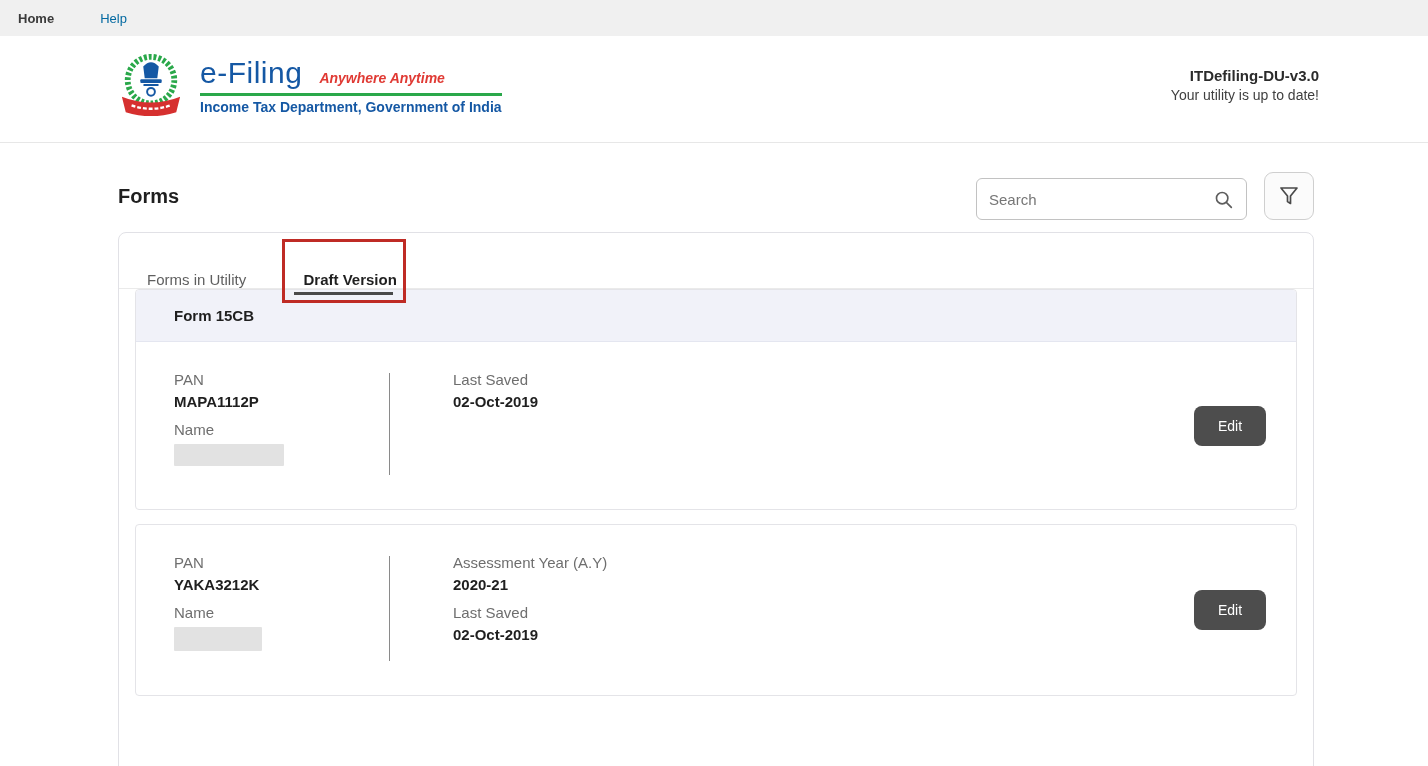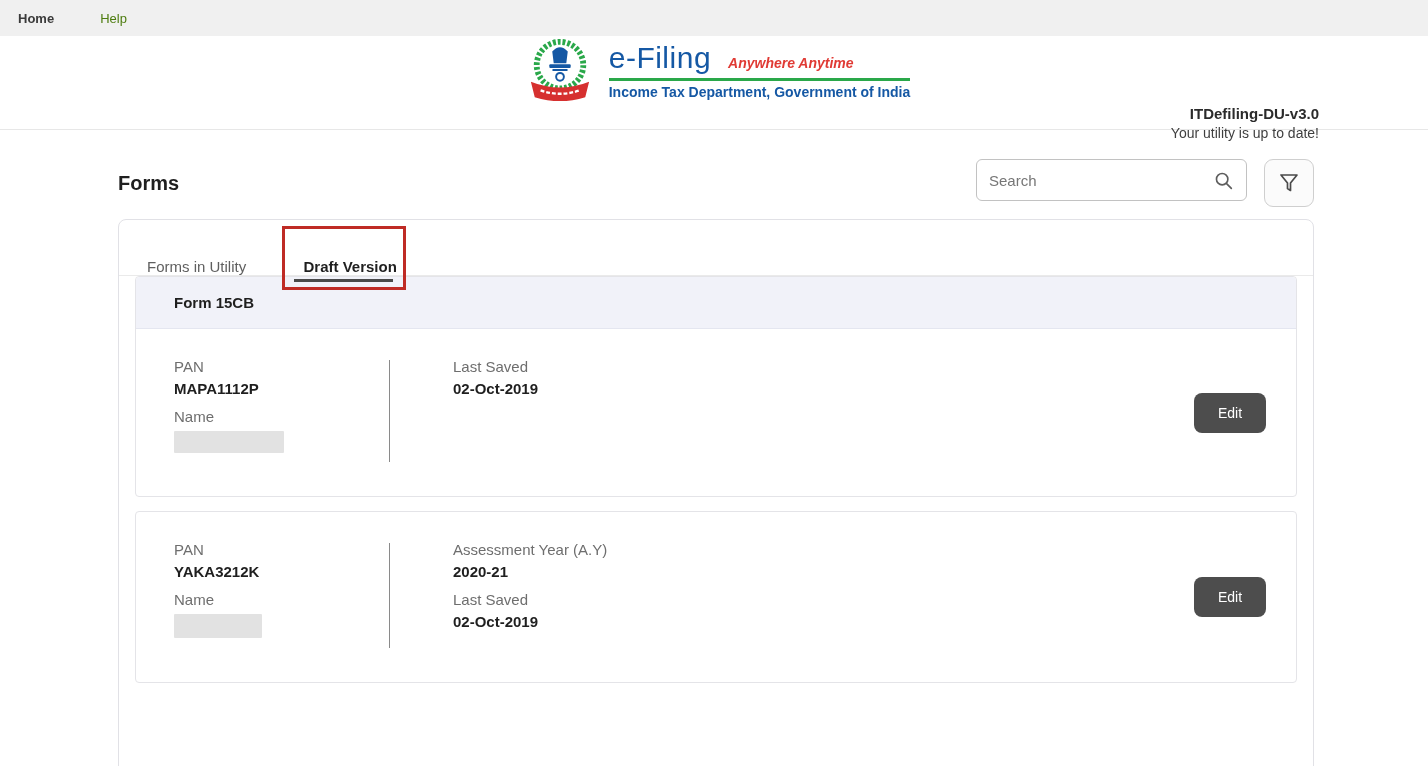--- a/index.html
+++ b/index.html
@@ -1,43 +1,43 @@
 <!DOCTYPE html>
 <html><head>
 <meta charset="utf-8">
 <style>
   * { margin: 0; padding: 0; box-sizing: border-box; }
   html, body { width: 1428px; height: 766px; overflow: hidden; background: #ffffff;
     font-family: "Liberation Sans", sans-serif; color: #1f1f1f; }
 
   
   .menubar { height: 36px; background: #f0f0f0; display: flex; align-items: center; padding-left: 18px; }
-  .menu-item { font-size: 13px; color: #4d7c0f; margin-right: 46px; cursor: default; }
+  .menu-item { font-size: 13px; color: #0369a1; margin-right: 46px; cursor: default; }
   .menu-item--bold { font-weight: bold; color: #3a3a3a; }
 
   
-  .header { height: 94px; background: #ffffff; border-bottom: 1px solid #e7e7e7;
-    display: flex; align-items: center; padding: 0 109px 8px 118px; flex-direction: column; }
+  .header { height: 107px; background: #ffffff; border-bottom: 1px solid #e7e7e7;
+    display: flex; align-items: center; padding: 0 109px 8px 118px; }
   .logo { display: flex; align-items: center; }
   .logo-emblem { margin-right: 16px; flex: 0 0 auto; }
   .logo-text { display: flex; flex-direction: column; }
   .logo-row1 { display: flex; align-items: baseline; }
   .brand { font-size: 30px; font-weight: 500; color: #1558a4; letter-spacing: 0.5px; }
   .tagline { font-size: 14px; font-weight: bold; font-style: italic; color: #e03a34; margin-left: 17px; }
   .logo-line { height: 3px; background: #2aa84a; margin: 3px 0 3px 0; }
   .logo-dept { font-size: 14px; font-weight: bold; color: #1558a4; }
   .header-right { margin-left: auto; text-align: right; }
   .version { font-size: 15px; font-weight: bold; color: #2b2b2b; line-height: 20px; }
   .status { font-size: 14px; color: #3f3f3f; line-height: 19px; }
 
   
   .main { padding: 0 114px 0 118px; }
   .section-head { margin-top: 29px; height: 48px; display: flex; align-items: center; justify-content: space-between; }
   .page-title { font-size: 20px; font-weight: bold; color: #1f1f1f; }
-  .head-actions { display: flex; align-items: flex-start; }
+  .head-actions { display: flex; align-items: flex-end; }
   .searchbox { position: relative; width: 271px; height: 42px; border: 1px solid #c2c2c2; border-radius: 6px; background: #fff; }
   .searchbox input { width: 100%; height: 100%; border: none; outline: none; background: transparent;
     padding: 0 44px 0 12px; font-size: 15px; font-family: "Liberation Sans", sans-serif; color: #333; }
   .searchbox input::placeholder { color: #767676; opacity: 1; }
   .search-icon { position: absolute; right: 11px; top: 10px; }
   .filterbtn { width: 50px; height: 48px; margin-left: 17px; border: 1px solid #cfcfcf; border-radius: 9px;
     background: #fbfbfb; display: flex; align-items: center; justify-content: center; cursor: pointer; }
 
   
   .panel { margin-top: 12px; height: 566px; background: #fff; border: 1px solid #e1e1e6; border-radius: 8px 8px 0 0; }

